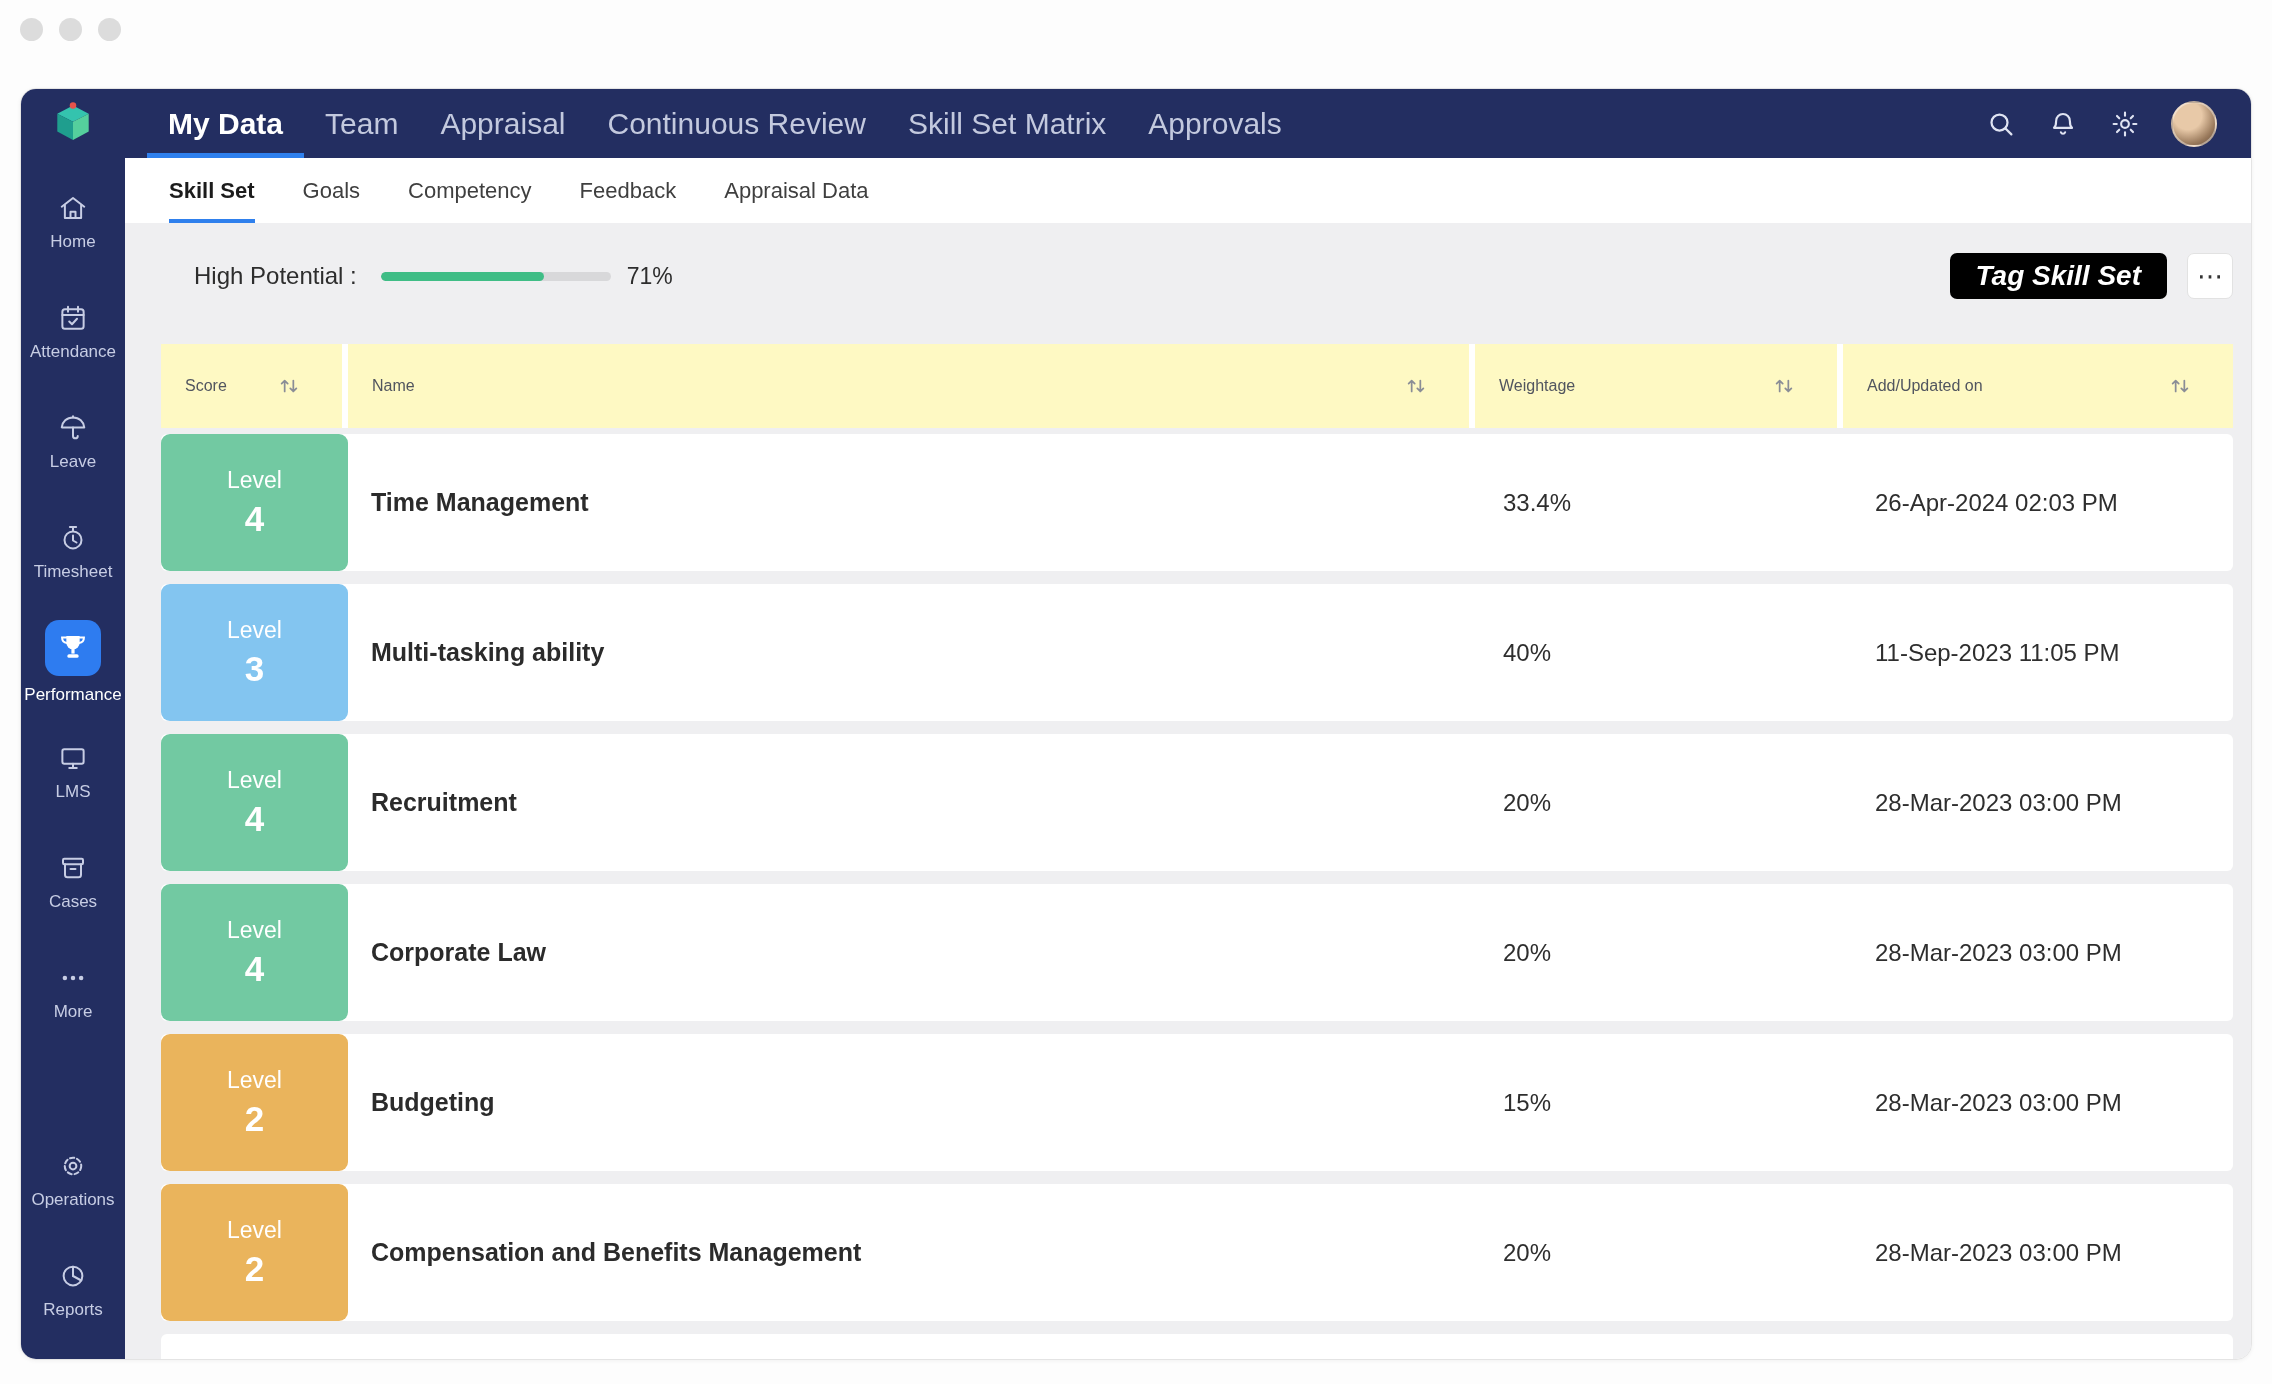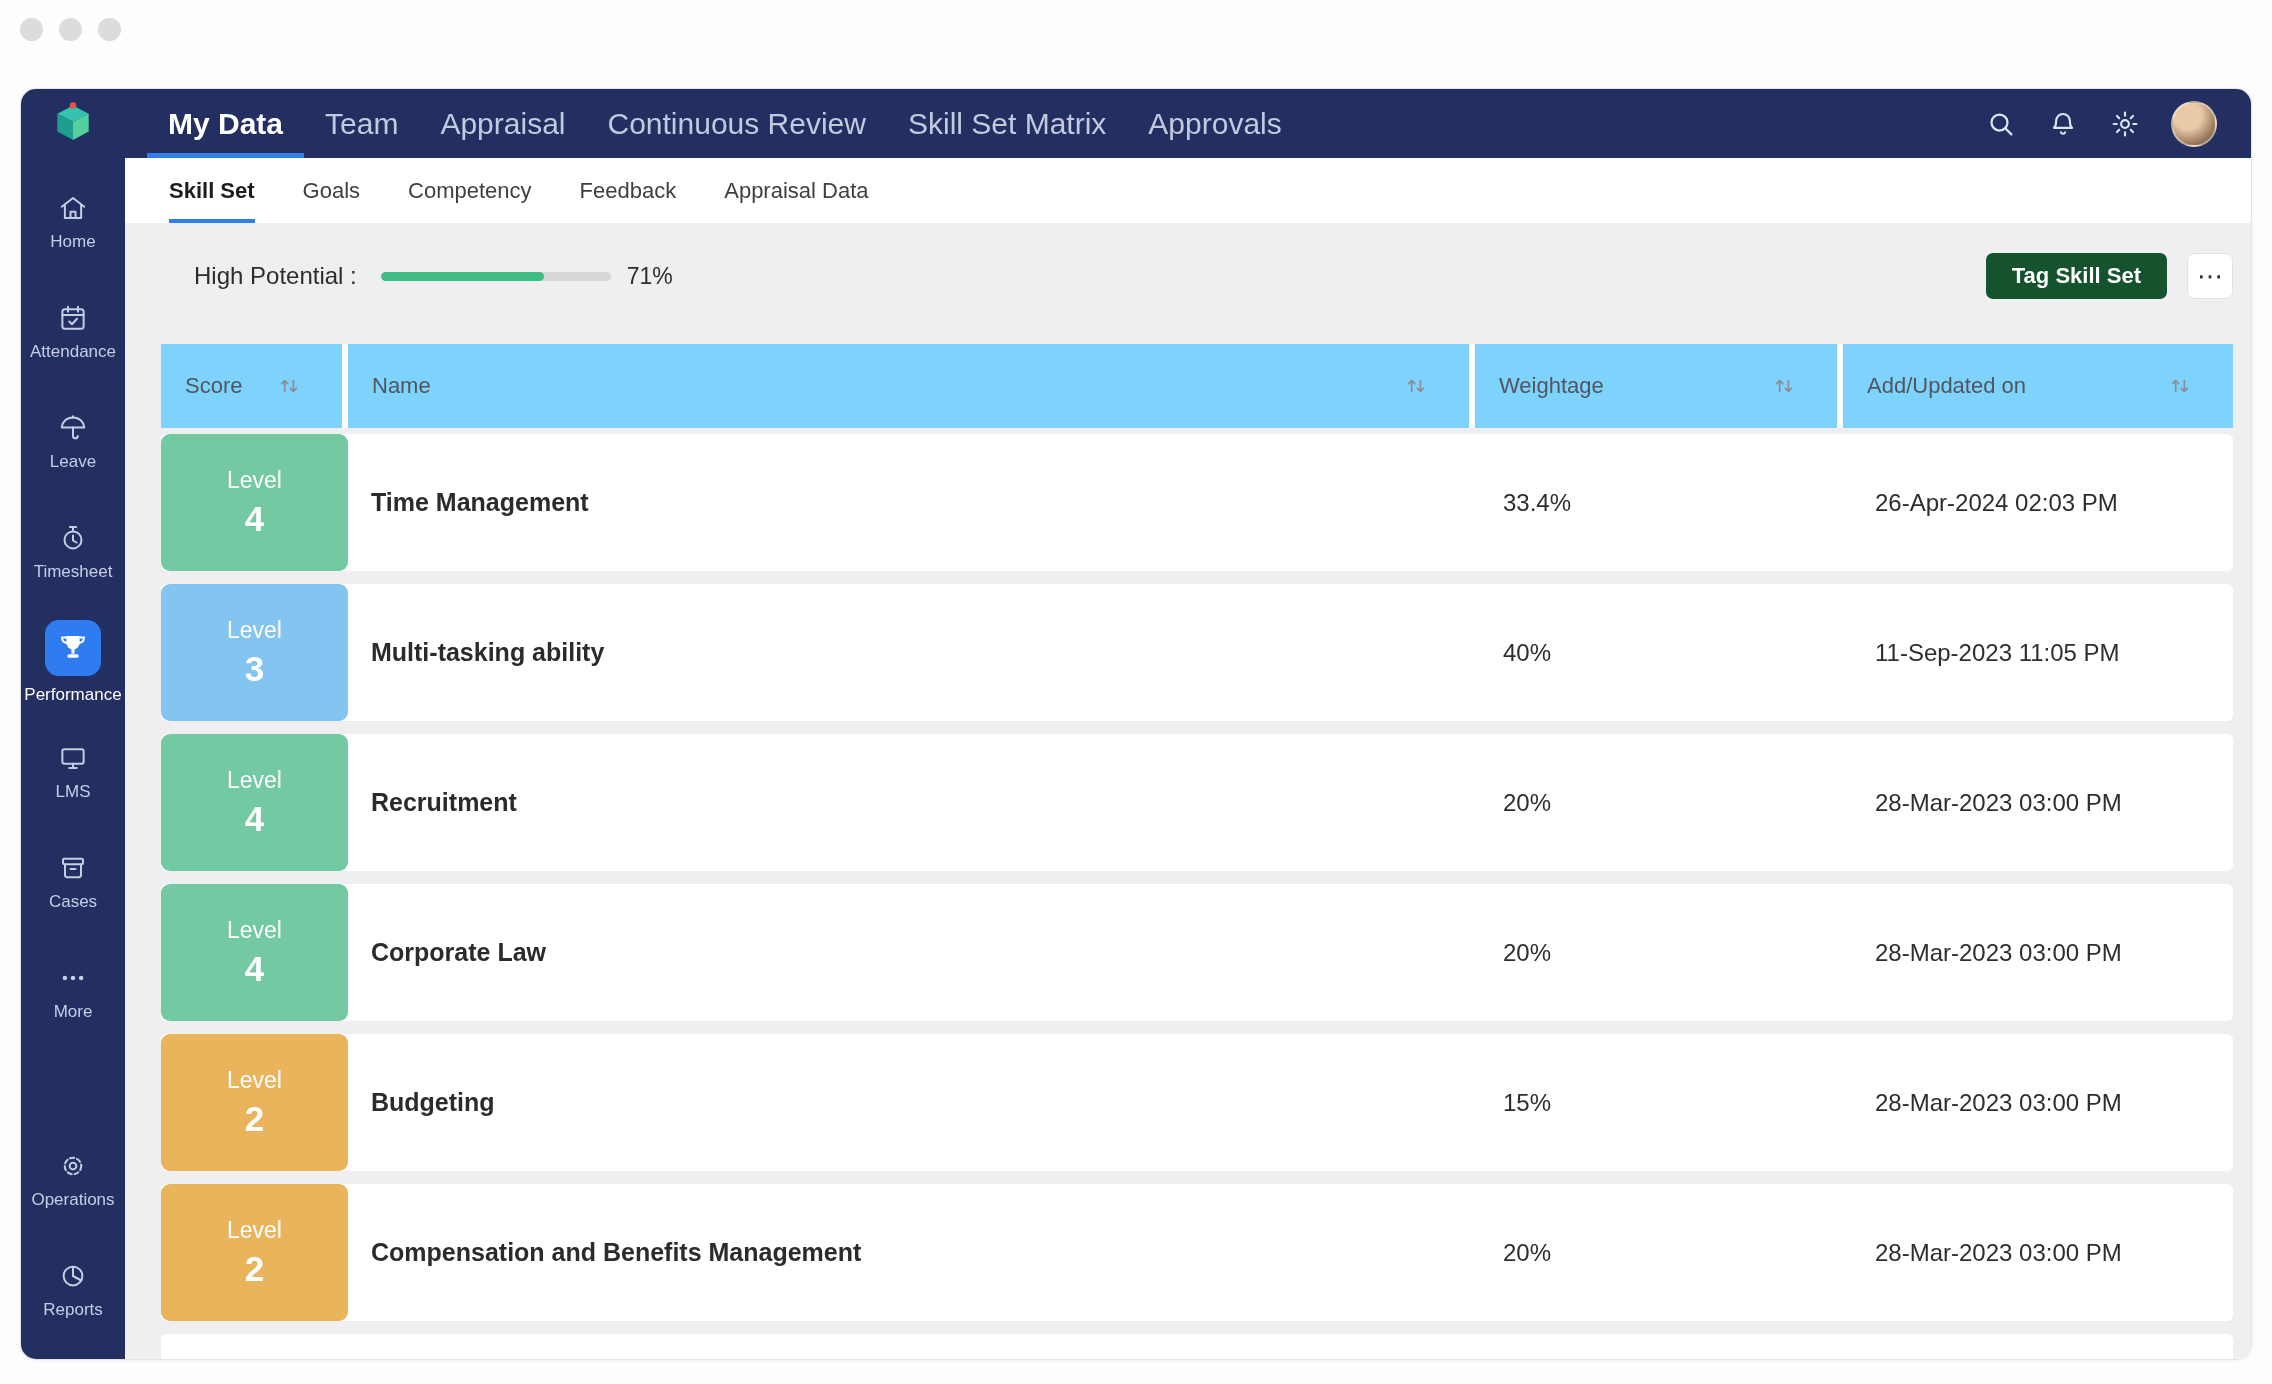--- a/index.html
+++ b/index.html
@@ -49,28 +49,28 @@
   
   .content { flex: 1; background: #efeff1; padding: 30px 18px 0 36px; overflow: hidden; }
 
   .toolbar { display: flex; align-items: center; justify-content: space-between; height: 46px; padding-left: 1px; }
   .hp-group { display: flex; align-items: center; }
   .hp-label { font-size: 24px; color: #2d2d2d; font-weight: 500; margin-left: 32px; }
   .progress-track { width: 230px; height: 9px; border-radius: 5px; background: #d8d8da; margin-left: 24px; overflow: hidden; }
   .progress-fill { height: 100%; border-radius: 5px; background: #3fbd86; }
   .hp-value { font-size: 23px; color: #2d2d2d; margin-left: 16px; font-weight: 500; }
   .toolbar-actions { display: flex; align-items: center; gap: 20px; }
-  .tag-btn { height: 46px; padding: 0 26px; border: none; border-radius: 7px; background: #14532d; color: #fff; font-size: 22px; font-weight: 600; font-family: "Liberation Sans", sans-serif; cursor: pointer; }
+  .tag-btn { height: 46px; padding: 0 26px; border: none; border-radius: 7px; background: #000000; color: #fff; font-size: 28px; font-weight: 600; font-family: "Liberation Sans", sans-serif; cursor: pointer; font-style: italic; }
   .more-btn { width: 46px; height: 46px; border: 1px solid #e2e2e2; border-radius: 7px; background: #fff; color: #333; font-size: 26px; line-height: 1; cursor: pointer; display: flex; align-items: center; justify-content: center; font-family: "Liberation Sans", sans-serif; }
 
   
   .table { margin-top: 45px; }
   .thead, .row { display: grid; grid-template-columns: 187px minmax(0,1fr) 368px 390px; }
   .thead { height: 84px; }
-  .th { background: #7dd3fc; display: flex; align-items: center; justify-content: space-between; padding: 0 40px 0 24px; font-size: 22px; color: #51555f; font-weight: 500; border-right: 6px solid #ffffff; cursor: pointer; }
+  .th { background: #fef9c3; display: flex; align-items: center; justify-content: space-between; padding: 0 40px 0 24px; font-size: 16px; color: #51555f; font-weight: 500; border-right: 6px solid #ffffff; cursor: pointer; }
   .th:last-child { border-right: none; }
   .sort-icon { color: #8a8d96; flex: 0 0 auto; margin-left: 14px; }
   .sort-icon svg { width: 26px; height: 26px; display: block; }
 
   .rows { display: flex; flex-direction: column; gap: 13px; margin-top: 6px; }
   .row { height: 137px; background: #ffffff; border-radius: 6px; align-items: center; cursor: pointer; }
   .badge { width: 187px; height: 137px; border-radius: 9px; display: flex; flex-direction: column; align-items: center; justify-content: center; color: #fff; }
   .badge-level { font-size: 23px; font-weight: 500; }
   .badge-num { font-size: 35px; font-weight: 600; margin-top: 5px; }
   .cell-name { padding-left: 23px; font-size: 25px; font-weight: 600; color: #2b2b2b; }

